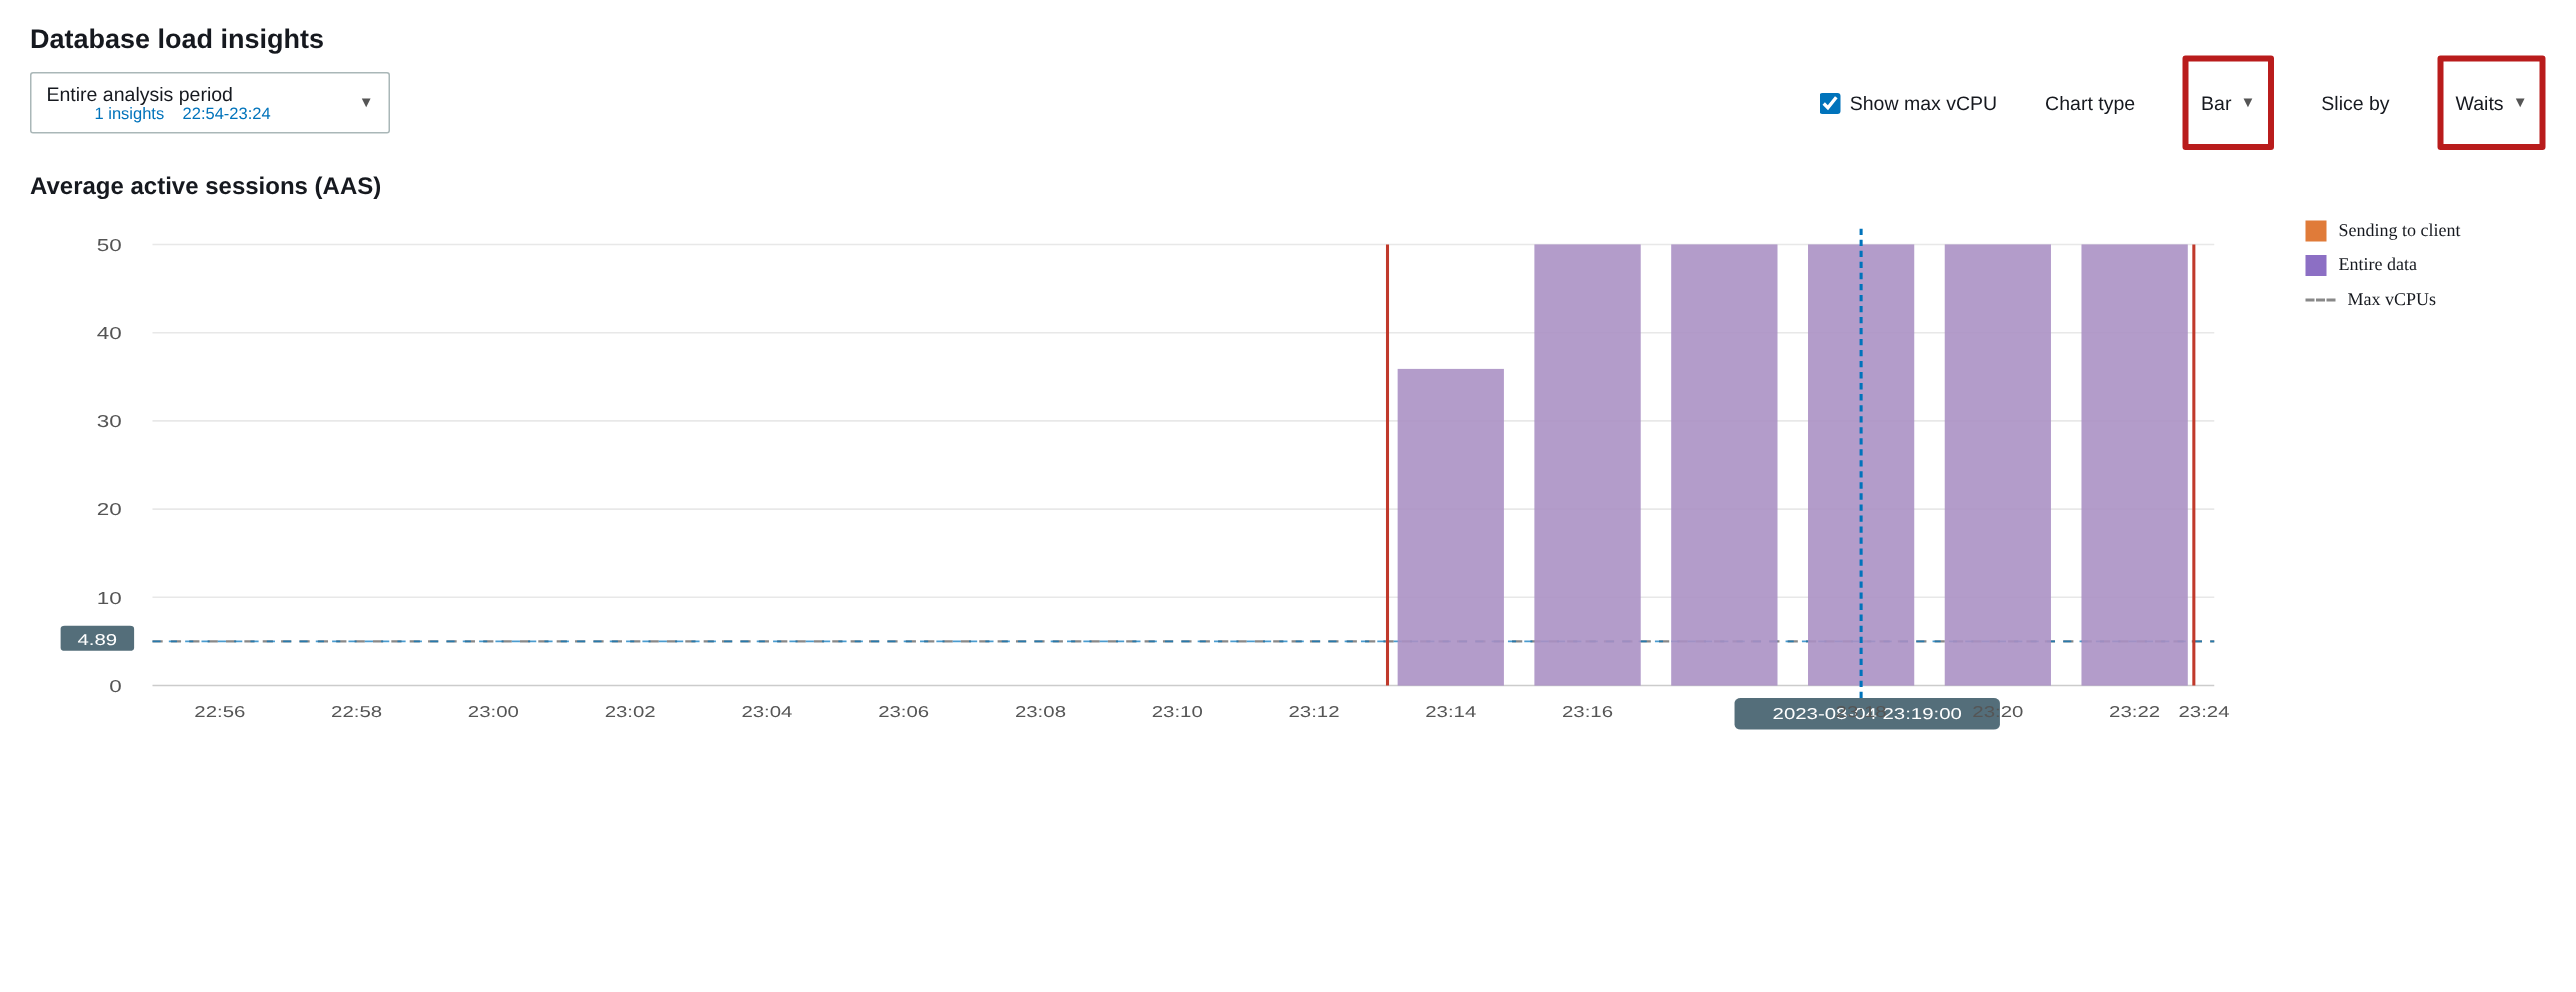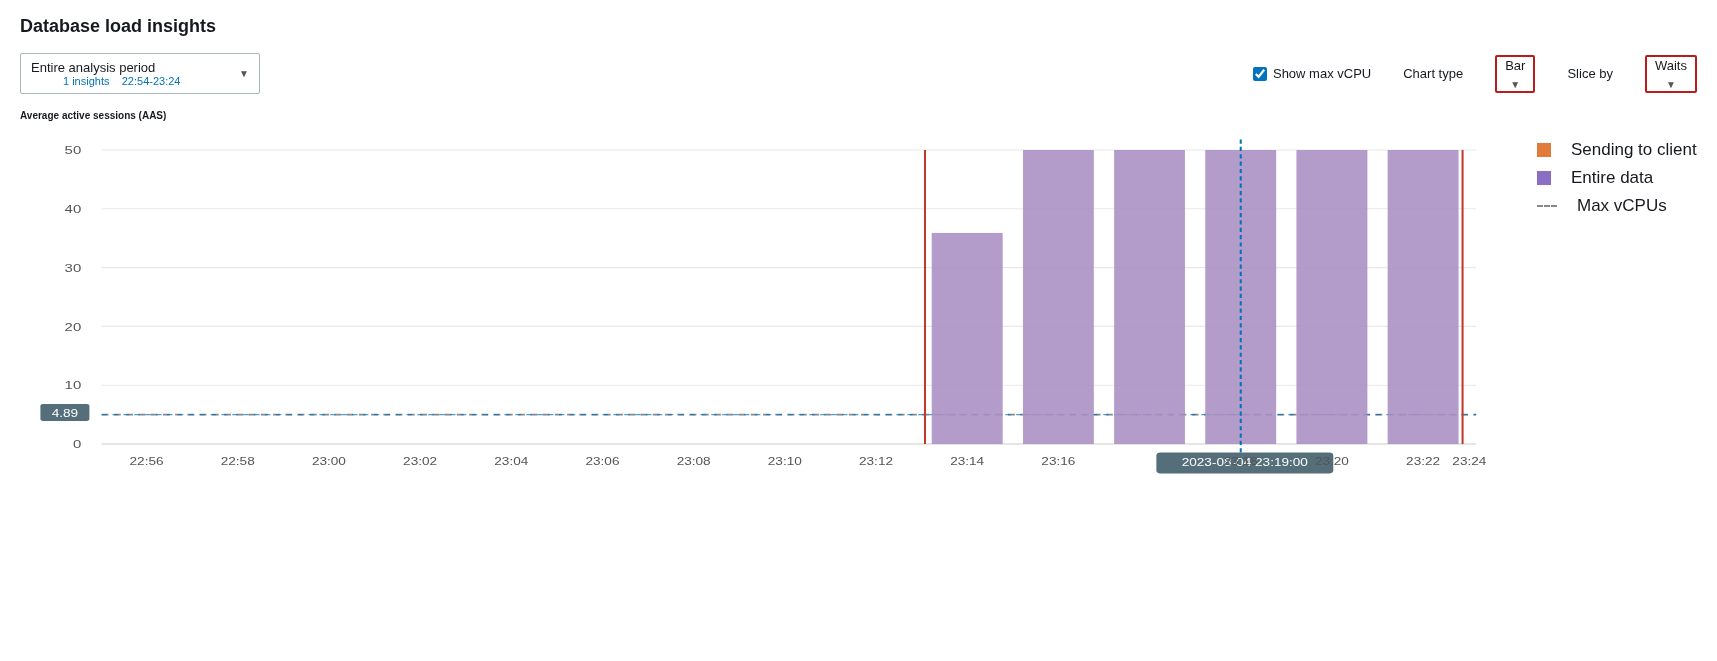--- a/index.html
+++ b/index.html
@@ -9,21 +9,20 @@
       background: #fff;
       color: #16191f;
     }
     .page-container {
       padding: 16px 20px;
       max-width: 1717px;
     }
     .page-title {
       font-size: 18px;
       font-weight: 700;
-      margin-bottom: 16px;
     }
     .controls-row {
       display: flex;
       align-items: center;
       gap: 20px;
       margin-bottom: 16px;
     }
     .period-select {
       display: flex;
       align-items: center;
@@ -60,27 +59,26 @@
       gap: 6px;
     }
     .checkbox-wrap input[type=checkbox] {
       width: 14px;
       height: 14px;
       accent-color: #0073bb;
     }
     .select-wrap {
       display: flex;
       align-items: center;
-      border: 2px solid #b91c1c;
+      border: 4px solid #b91c1c;
       border-radius: 2px;
       background: #fff;
-      padding: 1px 8px;
+      padding: 20px 8px;
       cursor: pointer;
       gap: 6px;
-      flex-direction: column;
     }
     .dropdown-arrow {
       font-size: 10px;
       color: #555;
     }
     .label-text {
       font-size: 13px;
       color: #16191f;
     }
     .insight-text {
@@ -92,36 +90,37 @@
     }
     .chart-section {
       display: flex;
       gap: 20px;
     }
     .chart-area {
       flex: 1;
       position: relative;
     }
     .chart-title {
-      font-size: 10px;
+      font-size: 16px;
       font-weight: 700;
       margin-bottom: 8px;
     }
     .legend-area {
       display: flex;
       flex-direction: column;
       gap: 8px;
       padding-top: 30px;
       min-width: 160px;
     }
     .legend-item {
       display: flex;
       align-items: center;
-      gap: 20px;
-      font-size: 17px;
+      gap: 8px;
+      font-size: 12px;
+      font-family: Liberation Serif, serif;
     }
     .legend-color {
       width: 14px;
       height: 14px;
       flex-shrink: 0;
     }
     .legend-color.orange { background: #e07b39; }
     .legend-color.purple { background: #8c6fc4; }
     .legend-dash {
       width: 20px;

